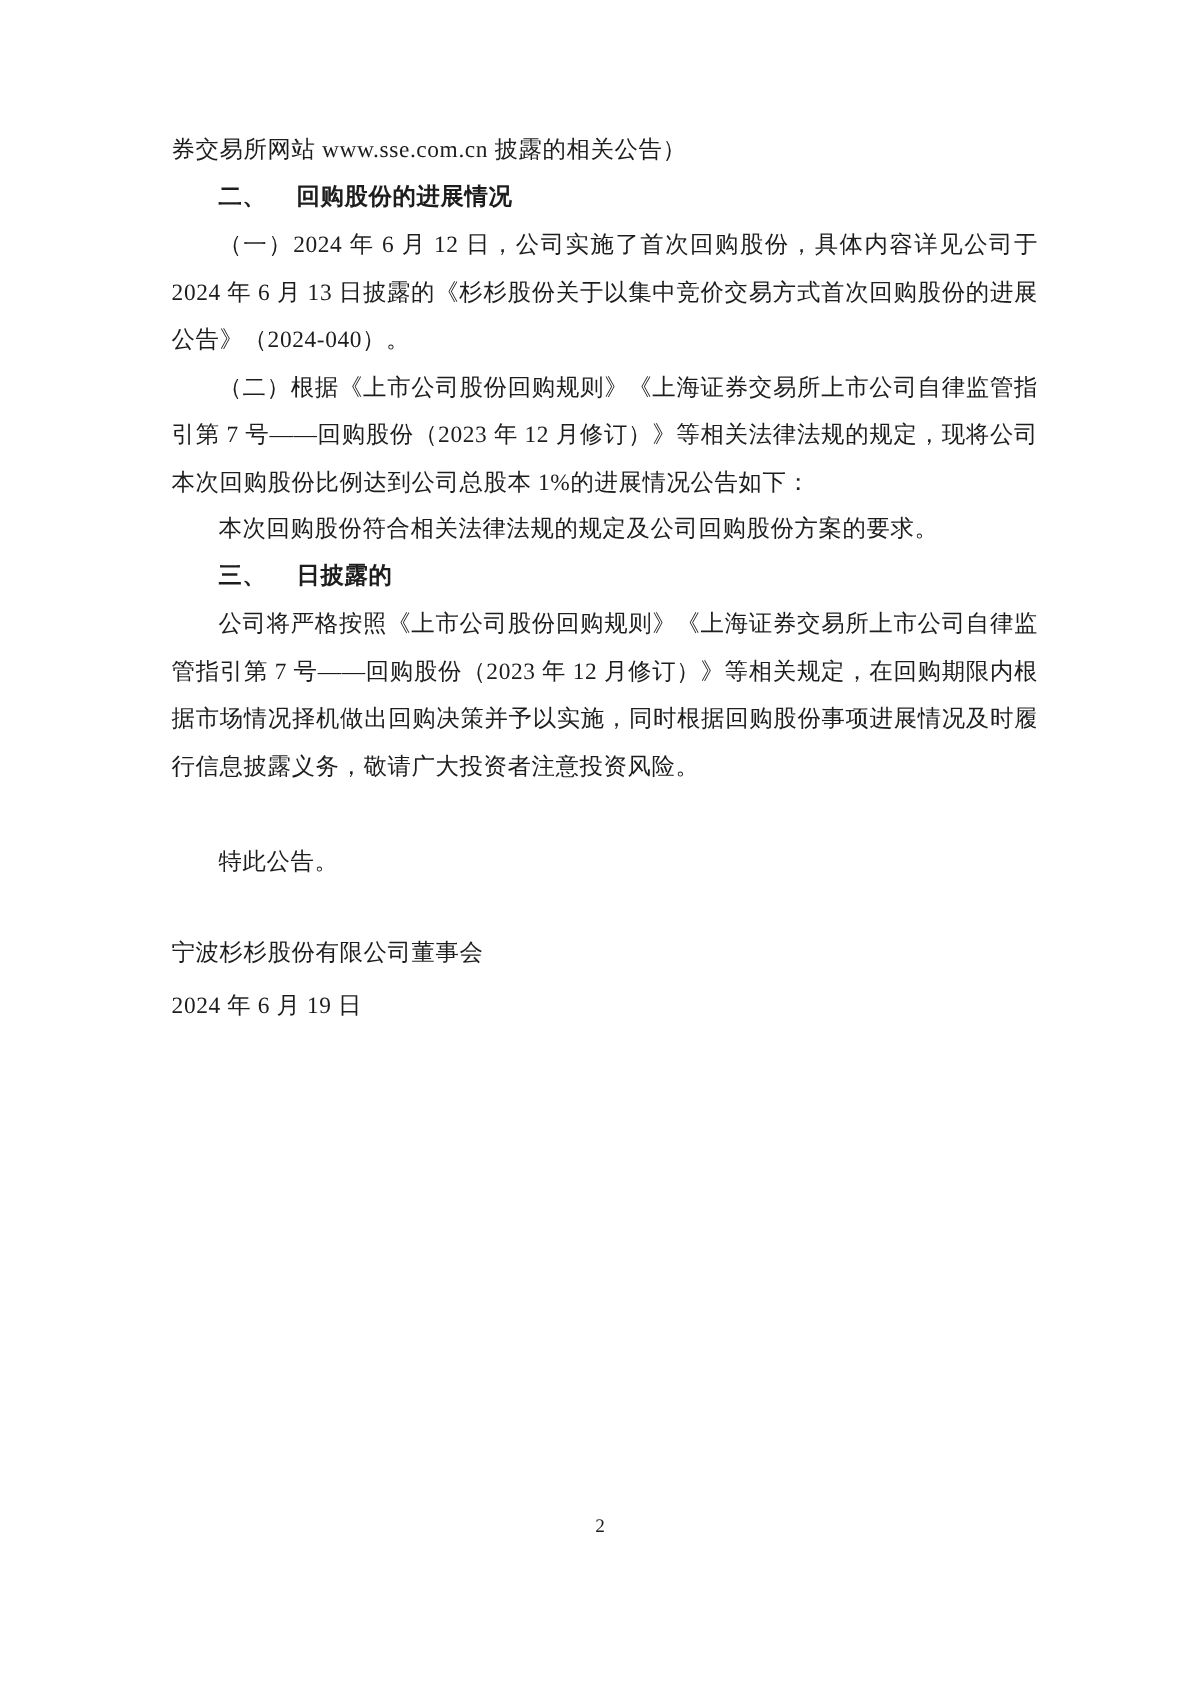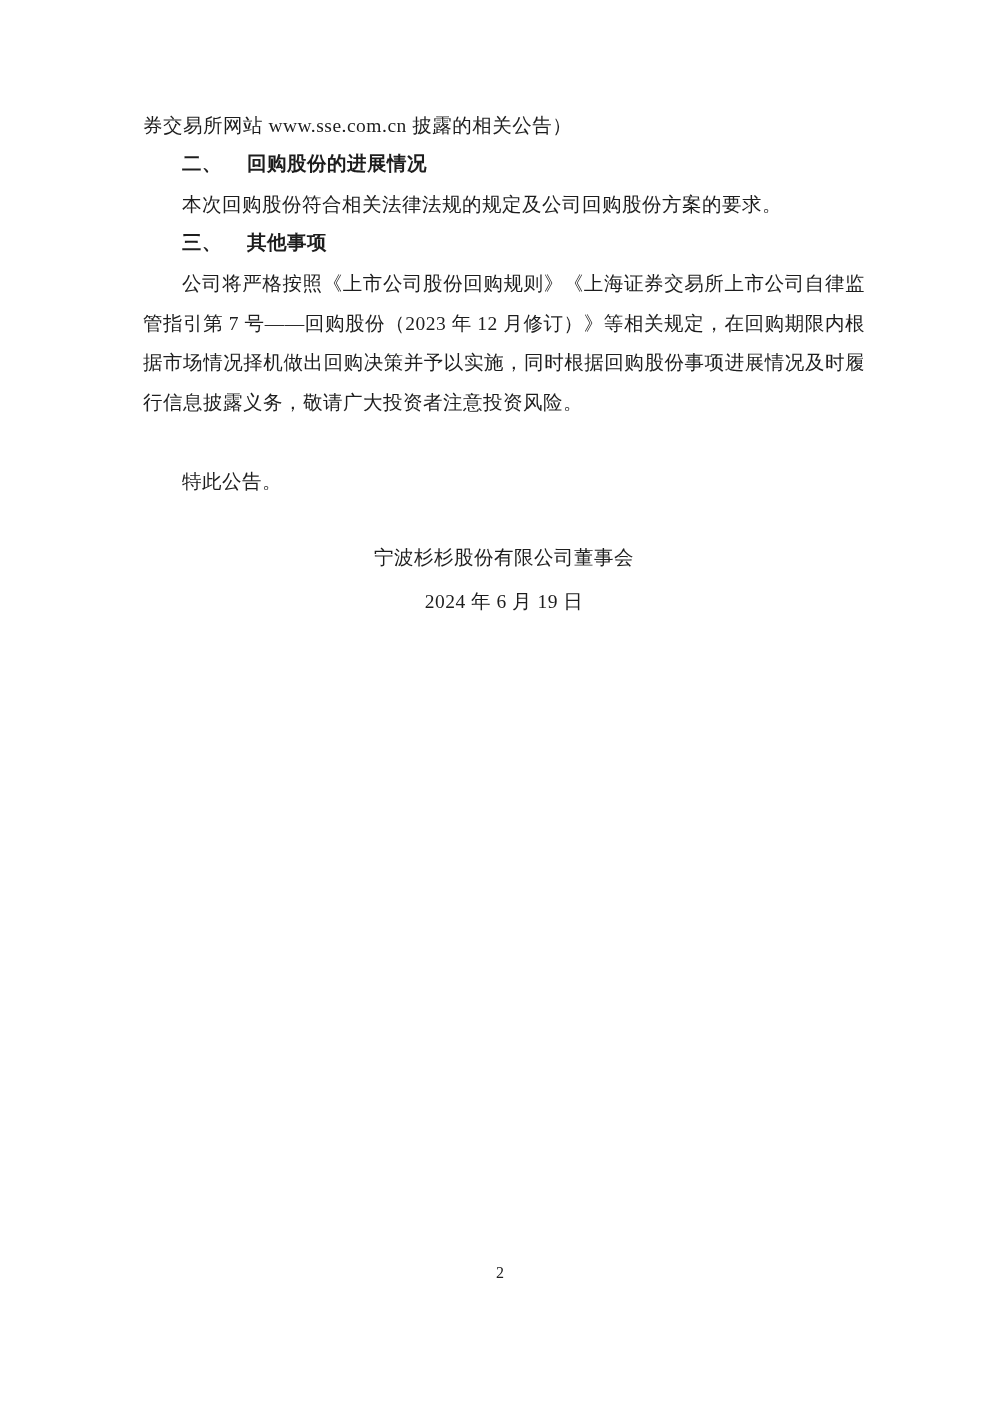--- a/index.html
+++ b/index.html
@@ -50,21 +50,21 @@
   .closing {
     margin-top: 40px;
   }
   .signature-block {
     margin-top: 36px;
     text-align: right;
     text-indent: 0;
   }
   .signature-block .sig-line {
     margin: 0;
-    text-align: center;
+    text-align: left;
     letter-spacing: 0.5px;
   }
   .signature-block .sig-date {
     margin-top: 5px;
   }
   .page-number {
     position: absolute;
     top: 1262px;
     left: 0;
     width: 100%;
@@ -77,26 +77,28 @@
 </head>
 <body>
 
 <div class="page">
   <div class="content">
 
     <p class="para no-indent">券交易所网站 www.sse.com.cn 披露的相关公告）</p>
 
     <p class="heading"><span class="h-num">二、</span><span class="h-title">回购股份的进展情况</span></p>
 
+    <p class="para">（一）2024 年 6 月 12 日，公司实施了首次回购股份，具体内容详见公司于 2024 年 6 月 13 日披露的《杉杉股份关于以集中竞价交易方式首次回购股份的进展公告》（2024-040）。</p>
 
+    <p class="para">（二）根据《上市公司股份回购规则》《上海证券交易所上市公司自律监管指引第 7 号——回购股份（2023 年 12 月修订）》等相关法律法规的规定，现将公司本次回购股份比例达到公司总股本 1%的进展情况公告如下：</p>
 
 
     <p class="para">本次回购股份符合相关法律法规的规定及公司回购股份方案的要求。</p>
 
-    <p class="heading"><span class="h-num">三、</span><span class="h-title">其他事项</span></p>
+    <p class="heading"><span class="h-num">三、</span><span class="h-title">日披露的</span></p>
 
     <p class="para">公司将严格按照《上市公司股份回购规则》《上海证券交易所上市公司自律监管指引第 7 号——回购股份（2023 年 12 月修订）》等相关规定，在回购期限内根据市场情况择机做出回购决策并予以实施，同时根据回购股份事项进展情况及时履行信息披露义务，敬请广大投资者注意投资风险。</p>
 
     <p class="para closing">特此公告。</p>
 
     <div class="signature-block">
       <p class="sig-line">宁波杉杉股份有限公司董事会</p>
       <p class="sig-line sig-date">2024 年 6 月 19 日</p>
     </div>
 

